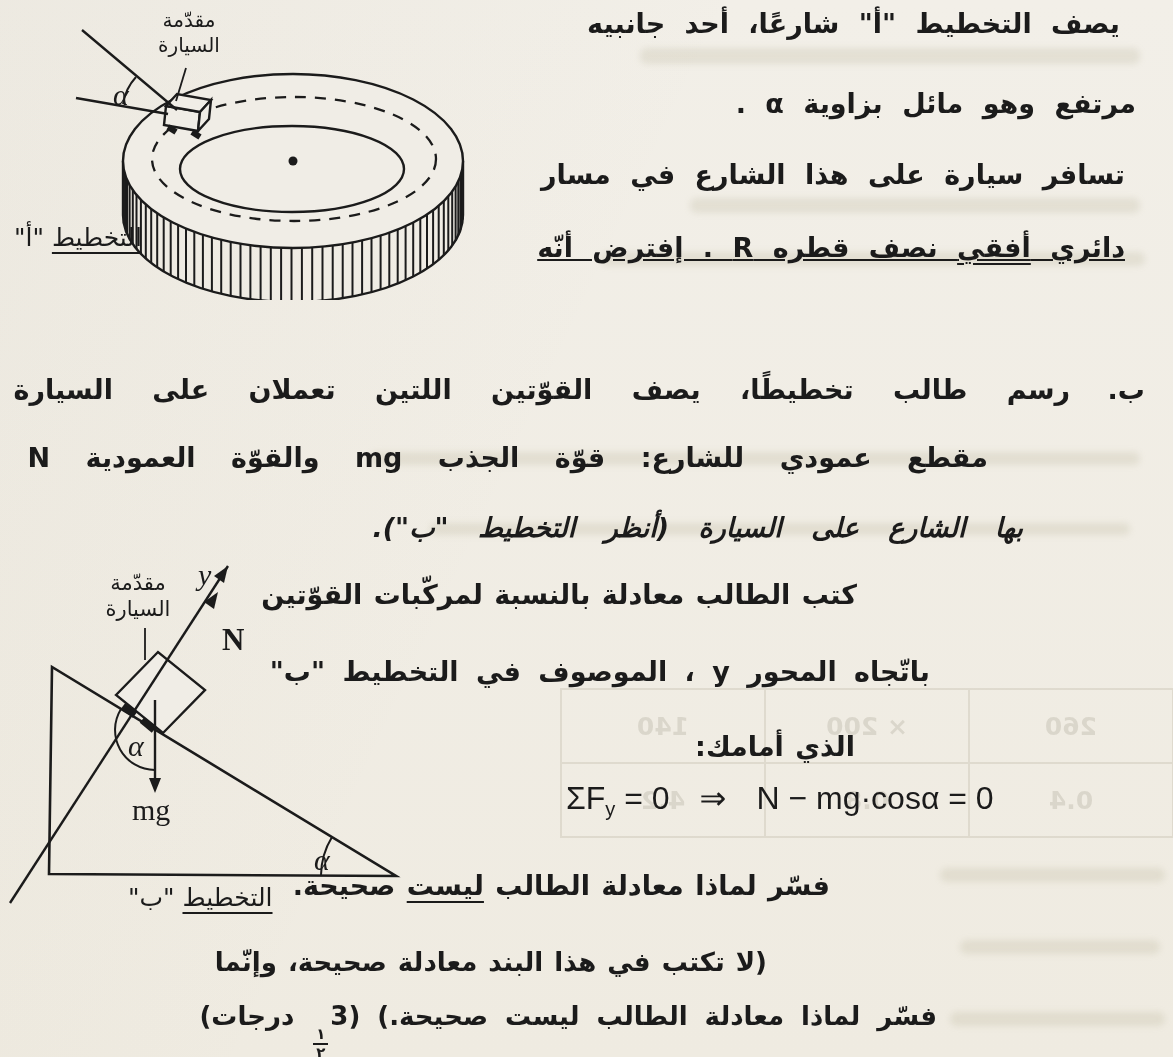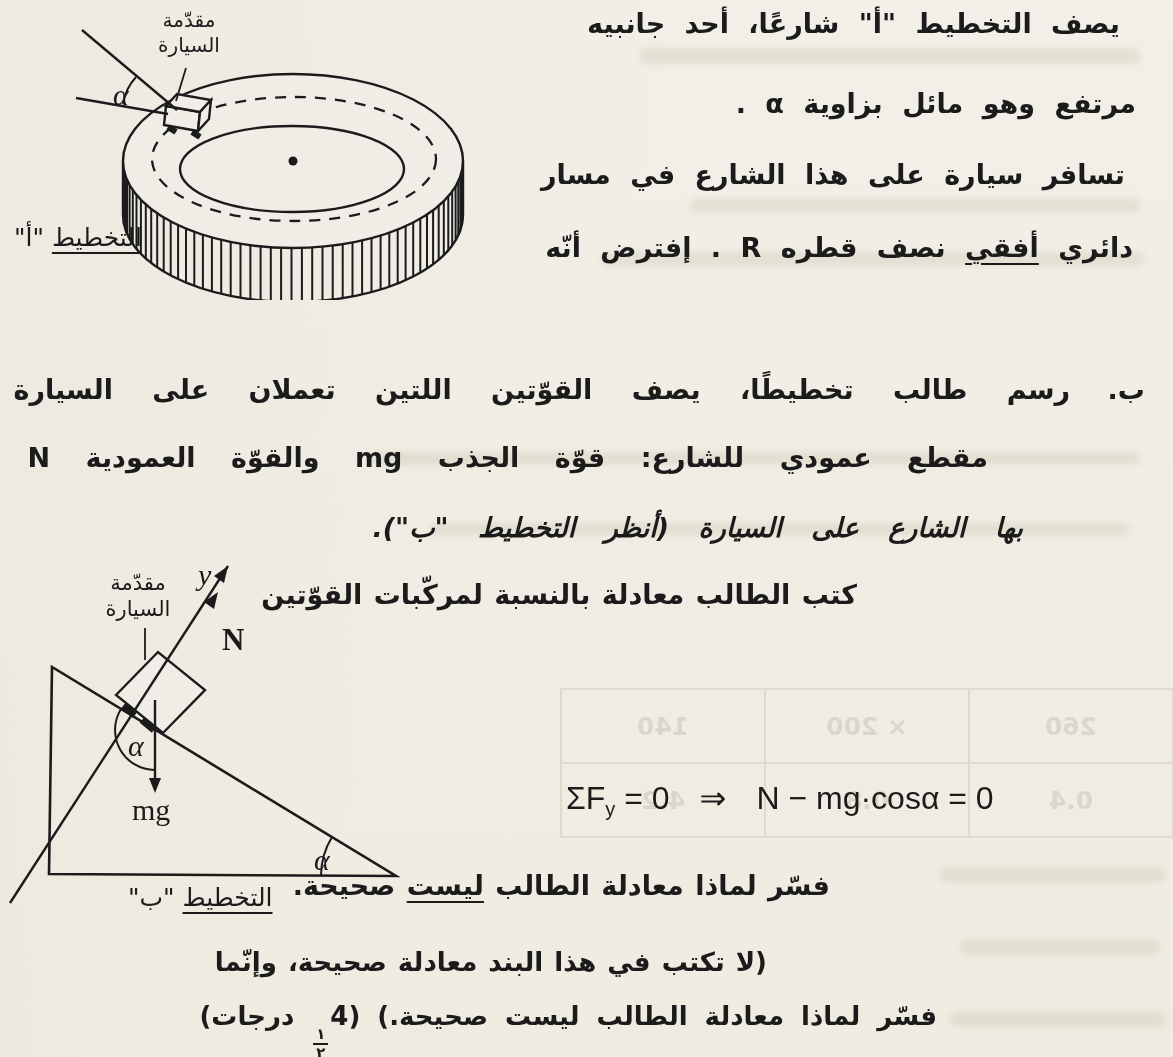--- a/index.html
+++ b/index.html
@@ -204,31 +204,33 @@
   </svg>
   <div class="lbl carB car-label">
     <div>مقدّمة</div>
     <div>السيارة</div>
   </div>
   <div class="lbl titleB"><span class="und">التخطيط</span><span> "ب"</span></div>
 
   <div class="t ws10" style="right:53px;top:6px;">يصف التخطيط "أ" شارعًا، أحد جانبيه</div>
   <div class="t ws10" style="right:48px;top:157px;">تسافر سيارة على هذا الشارع في مسار</div>
   <div class="t ws10" style="right:37px;top:86px;">مرتفع وهو مائل بزاوية α .</div>
-  <div class="t ws10" style="right:40px;top:230px;"><span>دائري </span><span class="und">أفقي</span><span> نصف قطره R . إفترض أنّه</span></div>
+  <div class="t ws10" style="right:48px;top:230px;text-decoration:underline;"><span>دائري </span><span class="und">أفقي</span><span> نصف قطره R . إفترض أنّه</span></div>
 
   <div class="t" style="right:28px;top:372px;">ب.</div>
   <div class="t ws30" style="right:103px;top:372px;">رسم طالب تخطيطًا، يصف القوّتين اللتين تعملان على السيارة في مستوى</div>
   <div class="t ws26" style="right:185px;top:440px;">مقطع عمودي للشارع: قوّة الجذب mg والقوّة العمودية N التي يعمل</div>
   <div class="t ws20" style="right:150px;top:510px;font-style:italic;">بها الشارع على السيارة (أنظر التخطيط "ب").</div>
   <div class="t ws2" style="right:316px;top:577px;">كتب الطالب معادلة بالنسبة لمركّبات القوّتين</div>
+  <div class="t ws8" style="right:243px;top:654px;">باتّجاه المحور y ، الموصوف في التخطيط "ب"</div>
+  <div class="t ws2" style="right:318px;top:729px;">الذي أمامك:</div>
 
   <div class="equation"><span>ΣF</span><sub>y</sub><span> = 0</span><span class="gap">⇒</span><span>N − mg·cosα = 0</span></div>
 
   <div class="t ws2 sm" style="right:406px;top:946px;">(لا تكتب في هذا البند معادلة صحيحة، وإنّما</div>
   <div class="t ws2" style="right:343px;top:868px;"><span>فسّر لماذا معادلة الطالب </span><span class="und">ليست</span><span> صحيحة.</span></div>
-  <div class="t ws8 sm" style="right:236px;top:1000px;"><span>فسّر لماذا معادلة الطالب ليست صحيحة.) (4</span><span class="frac">
+  <div class="t ws8 sm" style="right:236px;top:1000px;"><span>فسّر لماذا معادلة الطالب ليست صحيحة.) (3</span><span class="frac">
         <span class="num">١</span>
         <span class="bar"></span>
         <span class="den">٢</span>
       </span><span> درجات)</span></div>
 
 </div>
 
 </body></html>

